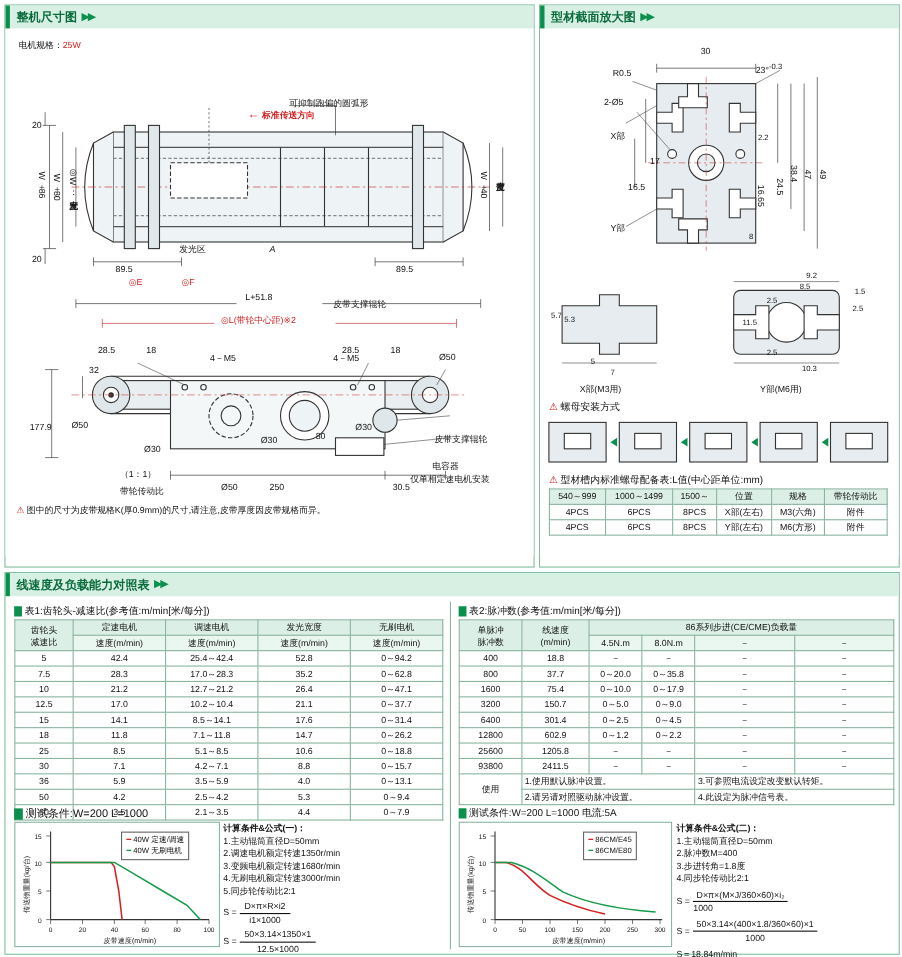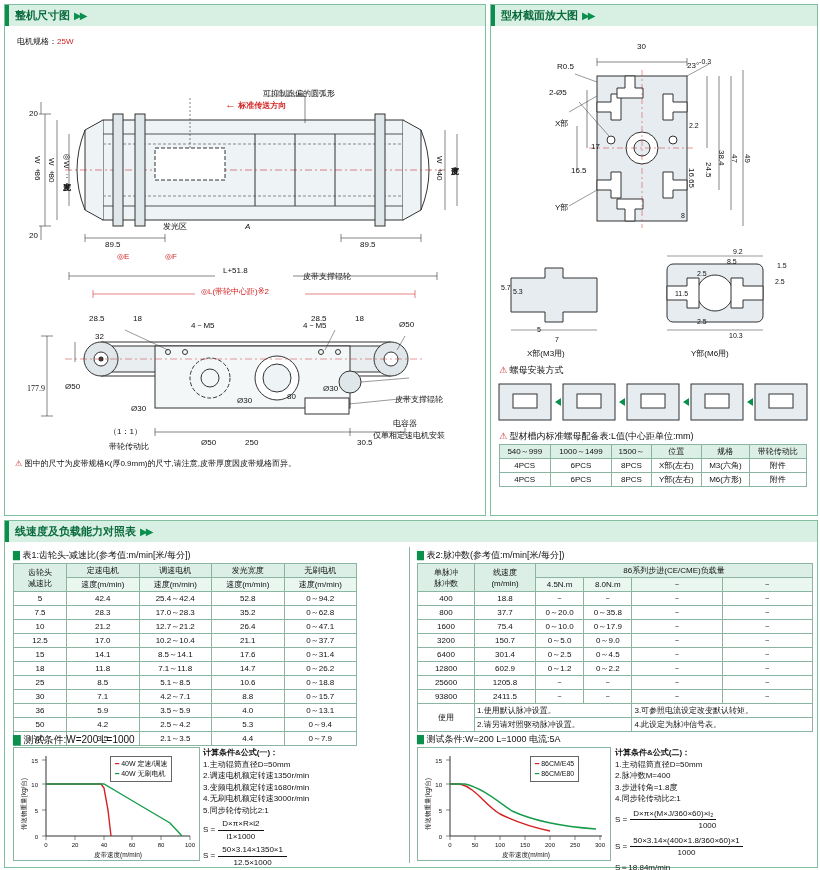--- a/index.html
+++ b/index.html
@@ -187,22 +187,22 @@
       <line x1="404" y1="92" x2="344" y2="98" stroke="#333" stroke-width="0.5"></line>
     </svg>
 
     <div class="lbl" style="left:84px;top:288px;"><span>28.5</span></div>
     <div class="lbl" style="left:306px;top:288px;"><span>28.5</span></div>
     <div class="lbl" style="left:128px;top:288px;"><span>18</span></div>
     <div class="lbl" style="left:350px;top:288px;"><span>18</span></div>
     <div class="lbl" style="left:186px;top:294px;"><span>4－M5</span></div>
     <div class="lbl" style="left:298px;top:294px;"><span>4－M5</span></div>
     <div class="lbl" style="left:394px;top:294px;"><span>Ø50</span></div>
-    <div class="lbl" style="left:76px;top:306px;padding-left:14px;"><span>32</span></div>
-    <div class="lbl" style="left:22px;top:358px;font-family:Liberation Serif, serif;"><span>177.9</span></div>
+    <div class="lbl" style="left:62px;top:306px;padding-left:14px;"><span>32</span></div>
+    <div class="lbl" style="left:22px;top:358px;"><span>177.9</span></div>
     <div class="lbl" style="left:60px;top:356px;"><span>Ø50</span></div>
     <div class="lbl" style="left:126px;top:378px;"><span>Ø30</span></div>
     <div class="lbl" style="left:232px;top:370px;"><span>Ø30</span></div>
     <div class="lbl" style="left:318px;top:358px;"><span>Ø30</span></div>
     <div class="lbl" style="left:282px;top:366px;"><span>80</span></div>
     <div class="lbl" style="left:390px;top:368px;"><span>皮带支撑辊轮</span></div>
     <div class="lbl" style="left:388px;top:392px;"><span>电容器</span></div>
     <div class="lbl" style="left:368px;top:404px;"><span>仅单相定速电机安装</span></div>
     <div class="lbl" style="left:196px;top:412px;"><span>Ø50</span></div>
     <div class="lbl" style="left:104px;top:400px;"><span>（1：1）</span></div>
@@ -376,21 +376,21 @@
     <span class="arrows">▶▶</span>
   </div>
 
   <div style="position:absolute;left:8px;top:28px;font-size:9px;">
     <span style="color:#0a8f4d;">▇</span> <span>表1:齿轮头-减速比(参考值:m/min[米/每分])</span>
   </div>
   <div style="position:absolute;left:412px;top:28px;font-size:9px;">
     <span style="color:#0a8f4d;">▇</span> <span>表2:脉冲数(参考值:m/min[米/每分])</span>
   </div>
 
-  <table class="tbl" style="position:absolute;left:8px;top:42px;width:344px;">
+  <table class="tbl" style="position:absolute;left:8px;top:42px;width:390px;">
     <tbody>
         <tr>
       <th rowspan="2" style="width:48px;white-space:pre-line;">齿轮头
 减速比</th>
       <th>定速电机</th>
       <th>调速电机</th>
       <th>发光宽度</th>
       <th>无刷电机</th>
     </tr>
     <tr>
@@ -692,21 +692,21 @@
   </div>
 
   <div style="position:absolute;left:610px;top:226px;width:200px;font-size:8px;line-height:11.5px;">
     <div style="font-weight:bold;">计算条件&amp;公式(二)：</div>
     <div>1.主动辊筒直径D=50mm</div>
     <div>2.脉冲数M=400</div>
     <div>3.步进转角=1.8度</div>
     <div>4.同步轮传动比2:1</div>
     <div style="display:flex;align-items:center;gap:3px;margin-top:3px;">
       <span>S =</span>
-      <span style="display:inline-block;text-align:right;">
+      <span style="display:inline-block;text-align:left;">
         <span style="display:block;border-bottom:1px solid #111;padding:0 3px;">D×π×(M×J/360×60)×i₂</span>
         <span style="display:block;">1000</span>
       </span>
     </div>
     <div style="display:flex;align-items:center;gap:3px;margin-top:3px;">
       <span>S =</span>
       <span style="display:inline-block;text-align:center;">
         <span style="display:block;border-bottom:1px solid #111;padding:0 3px;">50×3.14×(400×1.8/360×60)×1</span>
         <span style="display:block;">1000</span>
       </span>

